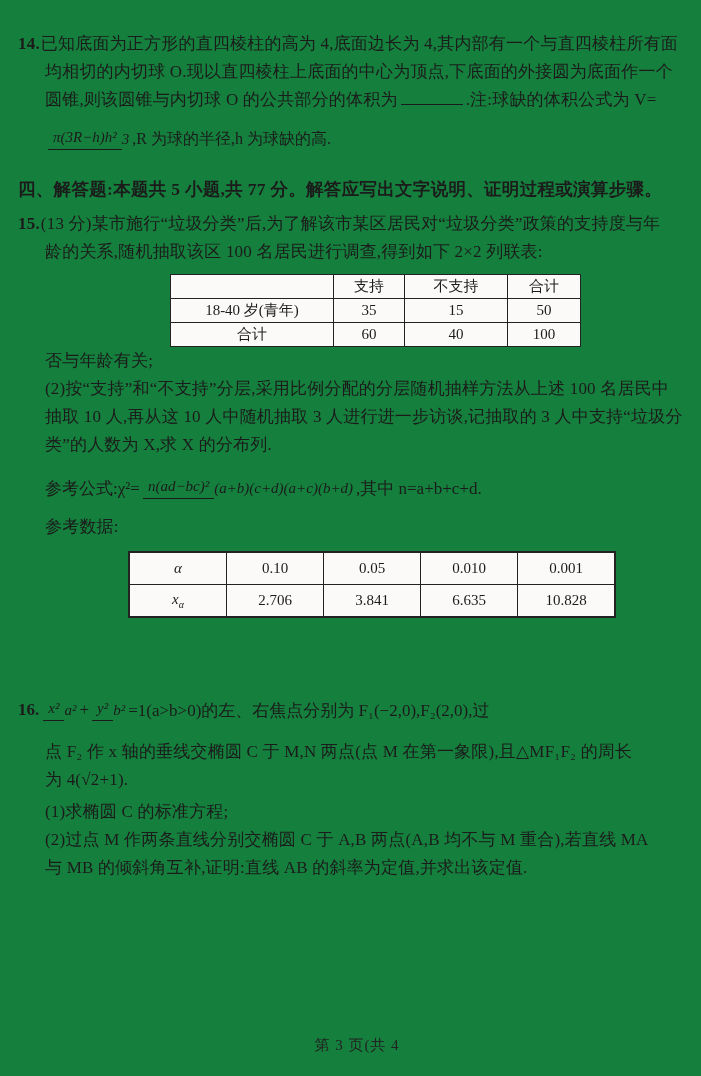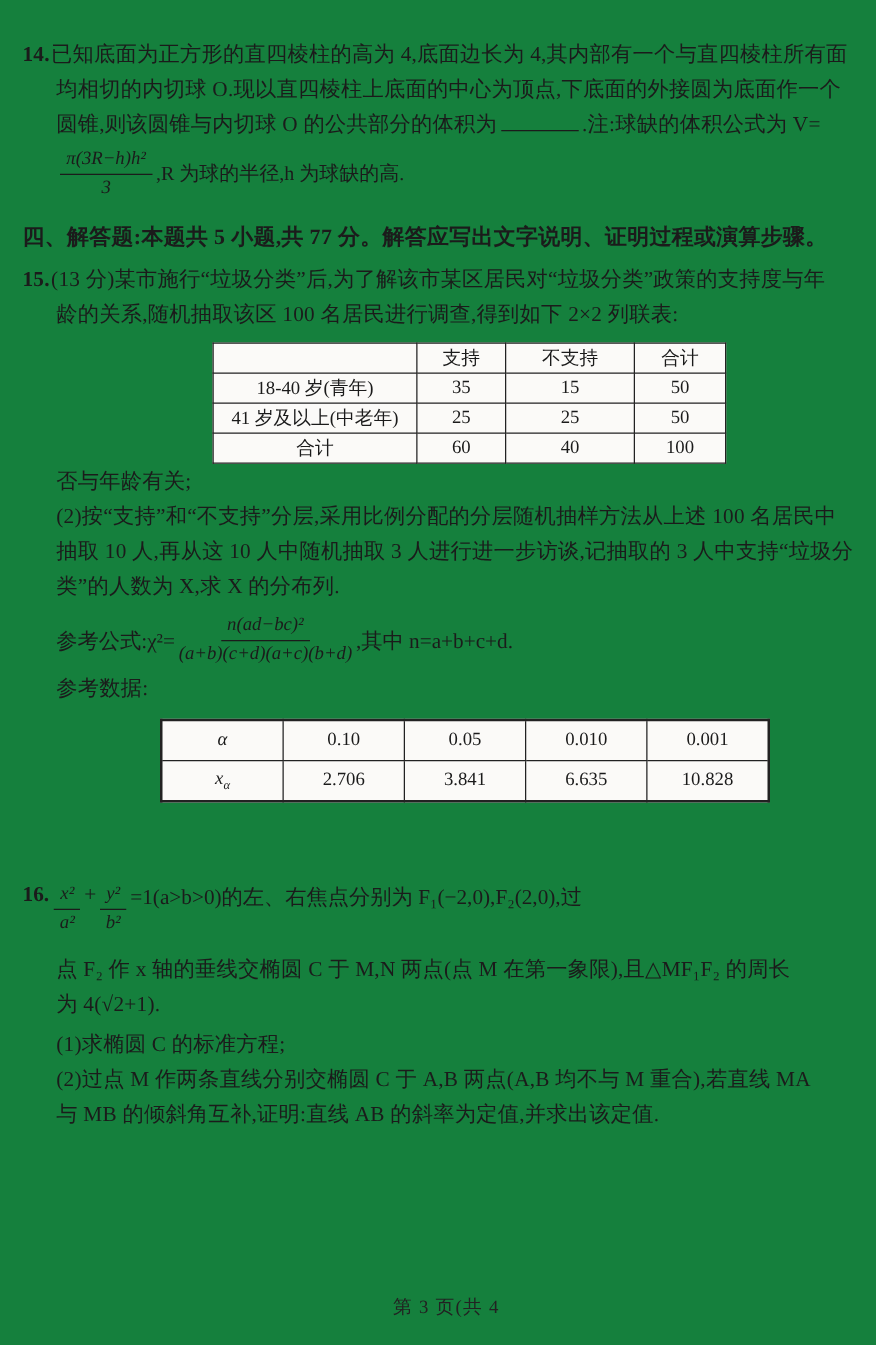--- a/index.html
+++ b/index.html
@@ -34,21 +34,20 @@
     letter-spacing:0.3px;
     white-space:nowrap;
   }
   .mathline{
     display:flex;
     align-items:center;
     height:50px;
   }
   .frac{
     display:inline-flex;
-    flex-direction:column;
     align-items:center;
     vertical-align:middle;
     font-style:italic;
     font-size:15px;
     line-height:1.3;
     margin:0 3px;
   }
   .frac .num{padding:0 5px 1px 5px;border-bottom:1.4px solid #1b1b1b;}
   .frac .den{padding-top:1px;}
   .blank{
@@ -89,21 +88,21 @@
   .formula-row{
     display:flex;
     align-items:center;
     height:50px;
     margin-top:4px;
     padding-left:27px;
     font-size:17px;
   }
   .q16line1{
     display:flex;
-    align-items:flex-start;
+    align-items:center;
     height:56px;
     font-size:17px;
     white-space:nowrap;
   }
   .spacer{height:64px;}
   .footer{
     position:absolute;
     left:13px;right:0;
     top:1036px;
     text-align:center;
@@ -141,26 +140,20 @@
           <tr>
         <td></td>
         <td>支持</td>
         <td>不支持</td>
         <td>合计</td>
       </tr>
       <tr>
         <td>18-40 岁(青年)</td>
         <td>35</td>
         <td>15</td>
-        <td>50</td>
-      </tr>
-      <tr>
-        <td>41 岁及以上(中老年)</td>
-        <td>25</td>
-        <td>25</td>
         <td>50</td>
       </tr>
       <tr>
         <td>合计</td>
         <td>60</td>
         <td>40</td>
         <td>100</td>
       </tr>
     </tbody>
       </table>

